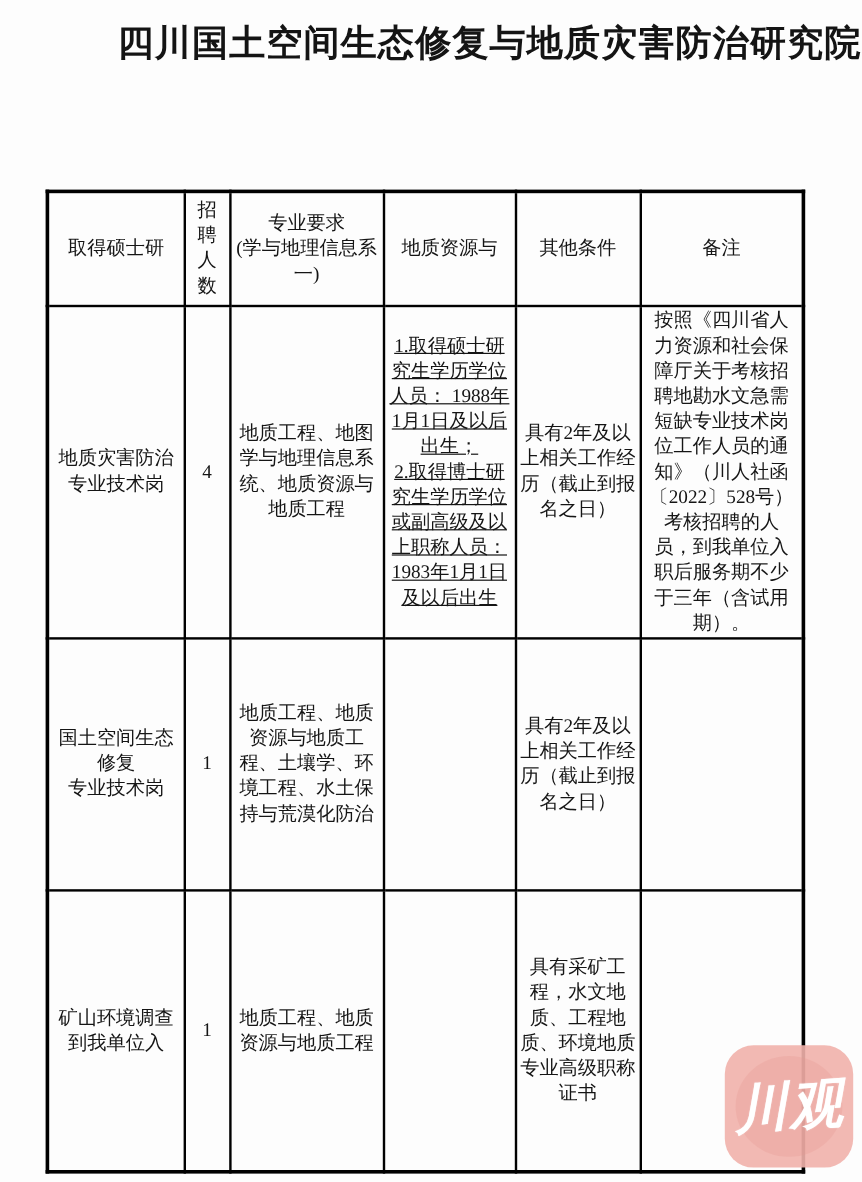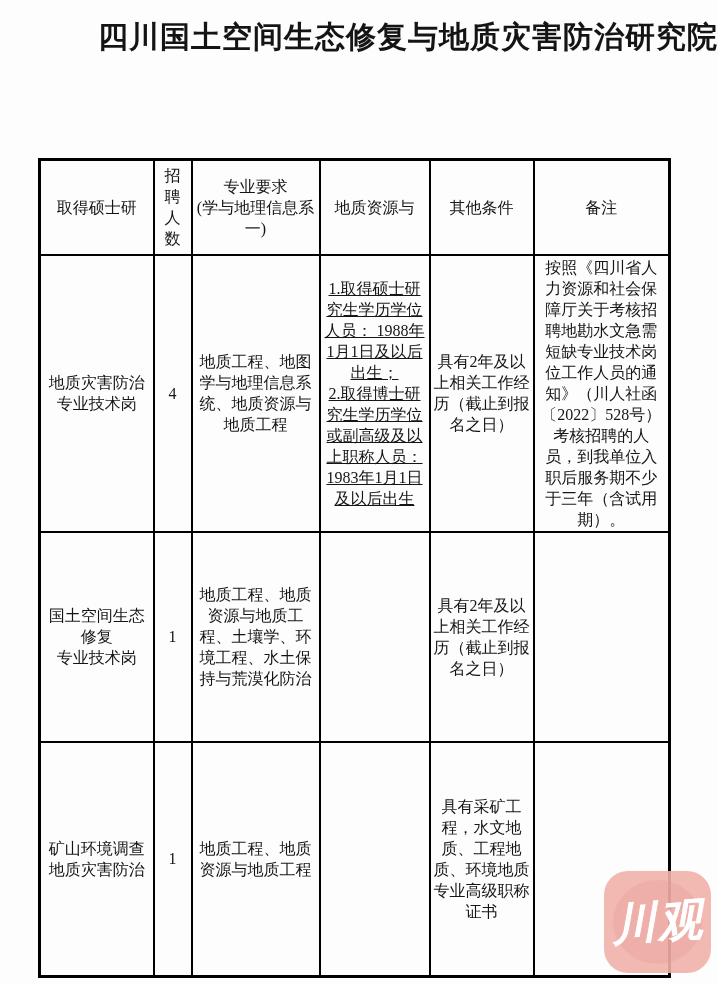--- a/index.html
+++ b/index.html
@@ -168,21 +168,21 @@
         <td class="cell-age"></td>
         <td class="cell-other">具有2年及以
 上相关工作经
 历（截止到报
 名之日）</td>
         <td class="cell-remark"></td>
       </tr>
 
       <tr class="data-row-2">
         <td class="cell-position">矿山环境调查
-地质灾害防治</td>
+到我单位入</td>
         <td class="cell-count">1</td>
         <td class="cell-major">地质工程、地质
 资源与地质工程</td>
         <td class="cell-age"></td>
         <td class="cell-other">具有采矿工
 程，水文地
 质、工程地
 质、环境地质
 专业高级职称
 证书</td>

